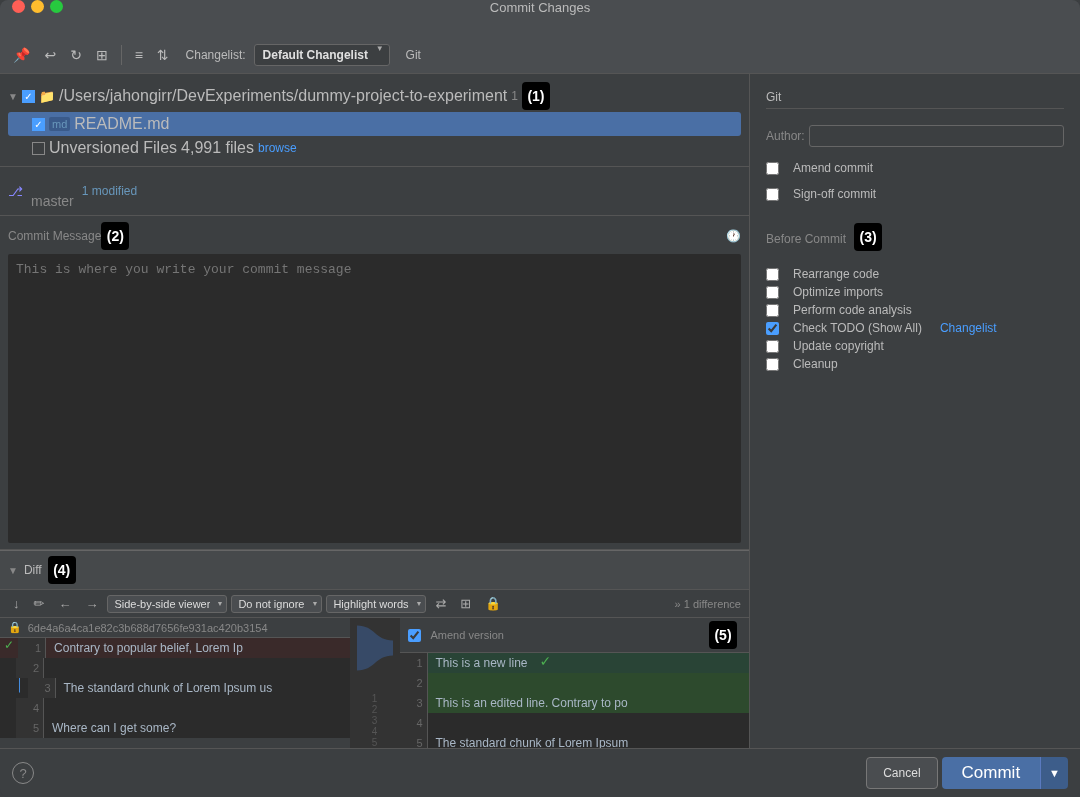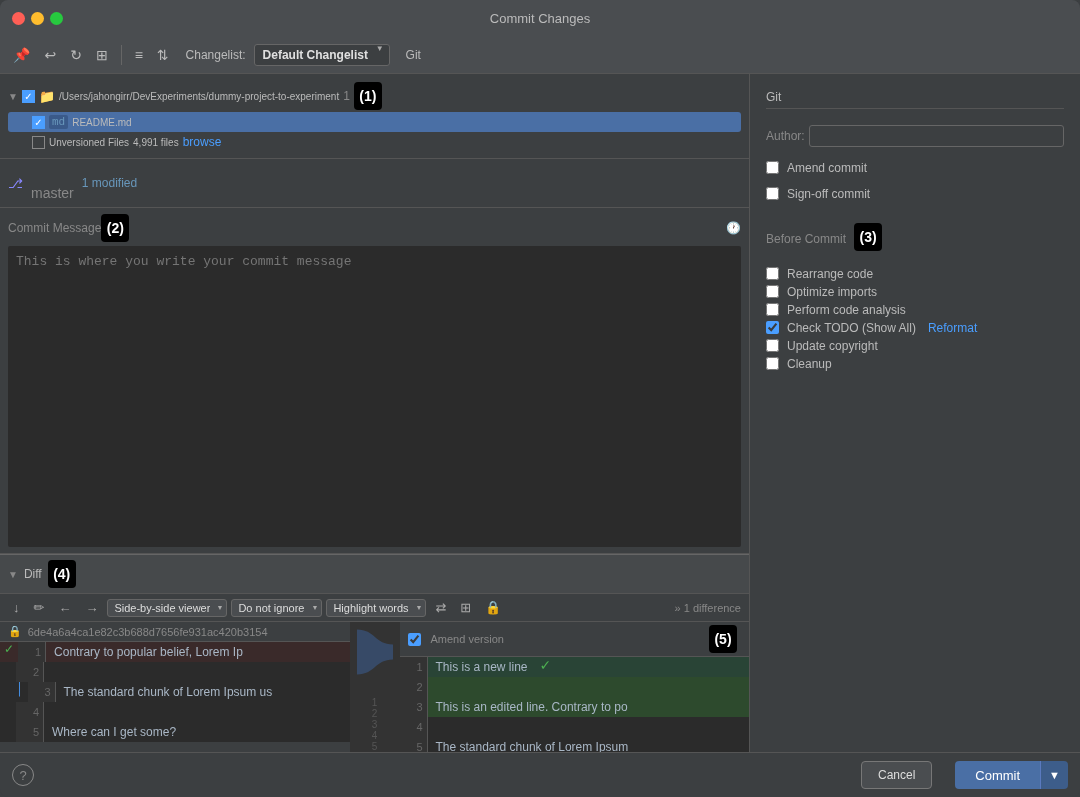--- a/index.html
+++ b/index.html
@@ -18,21 +18,21 @@
       background: #3c3f41;
       border-radius: 8px;
       overflow: hidden;
       display: flex;
       flex-direction: column;
     }
     .title-bar {
       background: #4a4d50;
       height: 36px;
       display: flex;
-      align-items: center;
+      align-items: flex-start;
       justify-content: center;
       position: relative;
       flex-shrink: 0;
     }
     .title-bar-buttons {
       position: absolute;
       left: 12px;
       display: flex;
       gap: 6px;
       align-items: center;
@@ -370,21 +370,21 @@
       background: none;
       color: #888;
       cursor: pointer;
       font-size: 13px;
       display: flex;
       align-items: center;
       justify-content: center;
     }
     .bottom-right {
       display: flex;
-      gap: 23px;
+      gap: 4px;
     }
     .cancel-btn {
       background: #4a4d50;
       border: 1px solid #777;
       color: #ddd;
       padding: 6px 16px;
       border-radius: 4px;
       cursor: pointer;
       font-size: 12px;
     }
@@ -392,21 +392,21 @@
       display: flex;
       align-items: stretch;
     }
     .commit-btn {
       background: #4a6fa5;
       border: none;
       color: #fff;
       padding: 6px 20px;
       border-radius: 4px 0 0 4px;
       cursor: pointer;
-      font-size: 13px;
+      font-size: 17px;
       font-weight: 500;
     }
     .commit-btn-arrow {
       background: #3d5d8a;
       border: none;
       color: #fff;
       padding: 6px 8px;
       border-radius: 0 4px 4px 0;
       cursor: pointer;
       font-size: 11px;
@@ -424,22 +424,22 @@
       flex: 1;
       background: #3c3f41;
       border: 1px solid #666;
       border-radius: 3px;
       color: #ddd;
       padding: 3px 6px;
       font-size: 12px;
     }
     .option-row {
       display: flex;
-      align-items: flex-start;
-      gap: 8px;
+      align-items: center;
+      gap: 14px;
       padding: 2px 0;
     }
     .option-row label {
       color: #bbbbbb;
       font-size: 12px;
       cursor: pointer;
     }
     .section-label {
       color: #888;
       font-size: 11px;
@@ -451,21 +451,21 @@
       cursor: pointer;
       font-size: 12px;
     }
     input[type=checkbox] {
       width: 13px;
       height: 13px;
       cursor: pointer;
       accent-color: #4a9eff;
     }
     .triangle-down { font-size: 10px; color: #888; }
-    .path-text { font-size: 10px; }
+    .path-text { font-size: 16px; }
     .browse-link { color: #4a9eff; cursor: pointer; }
     .diff-left-area { flex: 1; display: flex; flex-direction: column; }
     .diff-right-area { flex: 1; display: flex; flex-direction: column; }
     .right-panel-git-tab {
       color: #bbbbbb;
       font-size: 12px;
       padding: 4px 0;
       border-bottom: 1px solid #555;
       margin-bottom: 8px;
     }
@@ -509,21 +509,21 @@
         <div class="tree-root">
           <span class="triangle-down">▼</span>
           <span class="checkbox checked">✓</span>
           <span class="folder-icon">📁</span>
           <span class="path-text">/Users/jahongirr/DevExperiments/dummy-project-to-experiment</span>
           <span style="color:#888; font-size:12px;">1</span>
           <span class="label-badge">(1)</span>
         </div>
         <div class="tree-row selected">
           <span class="checkbox checked">✓</span>
-          <span style="font-size:11px; color:#6897bb; background:#3a5a8a; padding:1px 3px; border-radius:2px; font-family:Liberation Mono, monospace;">md</span>
+          <span style="font-size:11px; color:#6897bb; background:#3a5a8a; padding:1px 3px; border-radius:2px; font-family:Liberation Sans, sans-serif;">md</span>
           <span class="path-text">README.md</span>
         </div>
         <div class="tree-row-unversioned">
           <span class="checkbox"></span>
           <span class="path-text">Unversioned Files</span>
           <span class="path-text">4,991 files</span>
           <span class="browse-link">browse</span>
         </div>
       </div>
 
@@ -693,21 +693,21 @@
             <input type="checkbox" id="opt_optimize" style="">
             <label for="opt_optimize" style="color: rgb(187, 187, 187); font-size: 12px; cursor: pointer;">Optimize imports</label>
           </div>
           <div class="option-row">
             <input type="checkbox" id="opt_analysis" style="">
             <label for="opt_analysis" style="color: rgb(187, 187, 187); font-size: 12px; cursor: pointer;">Perform code analysis</label>
           </div>
           <div class="option-row">
             <input type="checkbox" id="opt_todo" checked="" style="">
             <label for="opt_todo" style="color: rgb(187, 187, 187); font-size: 12px; cursor: pointer;">Check TODO (Show All)</label>
-            <span class="configure-link" style="margin-left: 4px;">Reformat</span>
+            <span class="configure-link" style="margin-left: 4px;">Changelist</span>
           </div>
           <div class="option-row">
             <input type="checkbox" id="opt_copyright" style="">
             <label for="opt_copyright" style="color: rgb(187, 187, 187); font-size: 12px; cursor: pointer;">Update copyright</label>
           </div>
           <div class="option-row">
             <input type="checkbox" id="opt_cleanup" style="">
             <label for="opt_cleanup" style="color: rgb(187, 187, 187); font-size: 12px; cursor: pointer;">Cleanup</label>
           </div>
         </div>

